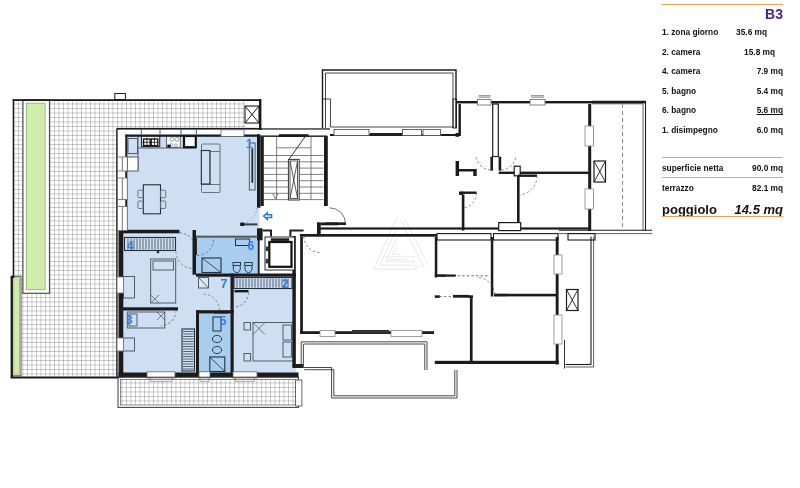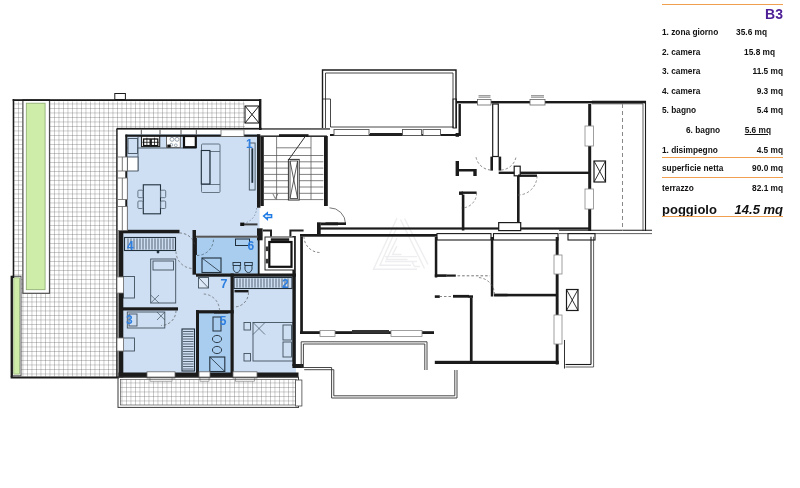--- a/index.html
+++ b/index.html
@@ -475,25 +475,24 @@
 
 <div style="position:absolute;left:655px;top:0;width:133px;height:488px;">
 
 <div style="position:absolute;left:7px;top:3.5px;width:121px;height:1.4px;background:#f0a050;"></div>
 
 <div style="position:absolute;right:5px;top:6px;font-size:14px;font-weight:bold;color:#4c1d95;">B3</div>
 
 <div style="position:absolute;left:7px;top:27px;width:121px;font-size:8.3px;font-weight:bold;color:#111;">
 <div style="position:relative;height:19.6px;"><span>1. zona giorno</span><span style="position:absolute;right:16px;">35.6 mq</span></div>
 <div style="position:relative;height:19.6px;"><span>2. camera</span><span style="position:absolute;right:8px;">15.8 mq</span></div>
-<div style="position:relative;height:19.6px;"><span>3. camera</span><span style="position:absolute;right:0;">11.5 mq</span></div>
-<div style="position:relative;height:19.6px;"><span>4. camera</span><span style="position:absolute;right:0;">9.3 mq</span></div>
+<div style="position:relative;height:19.6px;"><span>4. camera</span><span style="position:absolute;right:0;">7.9 mq</span></div>
 <div style="position:relative;height:19.6px;"><span>5. bagno</span><span style="position:absolute;right:0;">5.4 mq</span></div>
-<div style="position:relative;height:19.6px;margin-left:24px;"><span>6. bagno</span><span style="position:absolute;right:12px;text-decoration:underline;">5.6 mq</span></div>
-<div style="position:relative;height:19.6px;"><span>1. disimpegno</span><span style="position:absolute;right:0;">4.5 mq</span></div>
+<div style="position:relative;height:19.6px;"><span>6. bagno</span><span style="position:absolute;right:0;text-decoration:underline;">5.6 mq</span></div>
+<div style="position:relative;height:19.6px;"><span>1. disimpegno</span><span style="position:absolute;right:0;">6.0 mq</span></div>
 </div>
 
 <div style="position:absolute;left:7px;top:157px;width:121px;height:1.2px;background:#f0a050;"></div>
 
 <div style="position:absolute;left:7px;top:163px;width:121px;font-size:8.3px;font-weight:bold;color:#111;">
 <span>superficie netta</span><span style="position:absolute;right:0;">90.0 mq</span></div>
 
 <div style="position:absolute;left:7px;top:176.5px;width:121px;height:1.2px;background:#f0a050;"></div>
 
 <div style="position:absolute;left:7px;top:182.5px;width:121px;font-size:8.3px;font-weight:bold;color:#111;">

